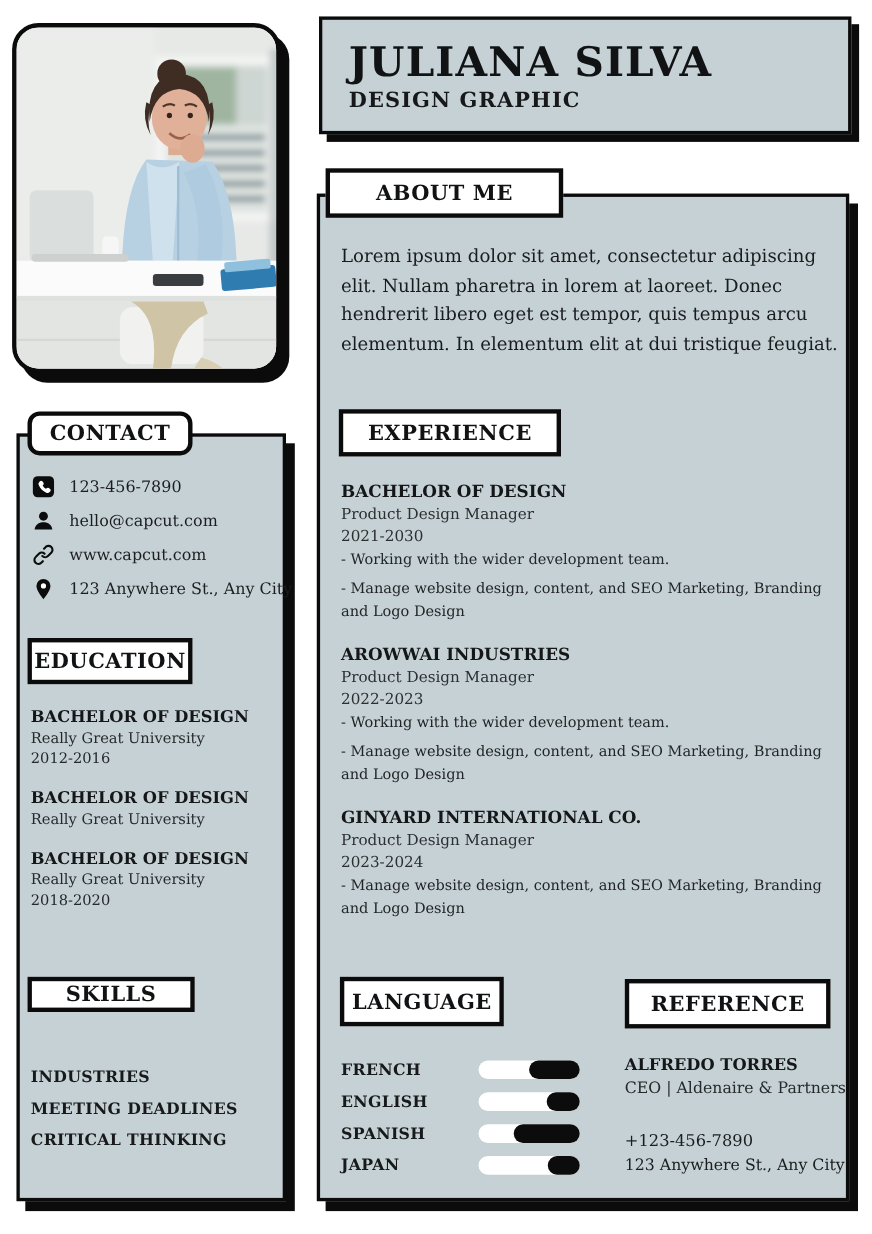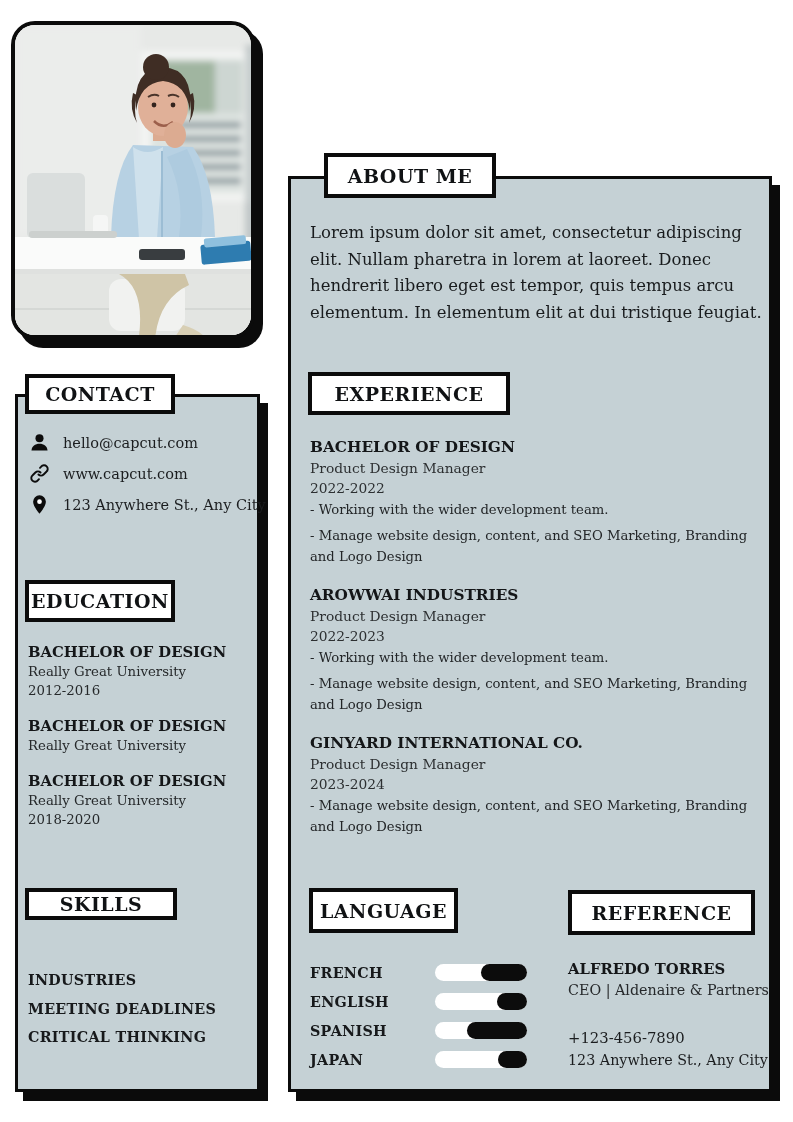--- a/index.html
+++ b/index.html
@@ -24,24 +24,24 @@
     border:3px solid var(--ink);box-shadow:7px 7px 0 var(--ink);padding:16px 0 0 24px;}
   #name-box h1{margin:0;font-size:37px;line-height:44px;letter-spacing:1px;font-weight:bold;color:#101214;}
   #name-box .subtitle{font-size:19px;line-height:26px;letter-spacing:1px;font-weight:bold;color:#16181a;}
 
   
   .heading-box{
     position:absolute;background:#fff;border:4px solid var(--ink);z-index:6;
     display:flex;align-items:center;justify-content:center;
     font-weight:bold;font-size:19px;letter-spacing:0.5px;color:#101214;
   }
-  #contact-heading{left:25px;top:374px;width:150px;height:40px;}
+  #contact-heading{left:25px;top:374px;width:150px;height:40px;border-radius:11px;}
   #education-heading{left:25px;top:580px;width:150px;height:42px;}
   #skills-heading{left:25px;top:888px;width:152px;height:32px;}
-  #about-heading{left:324px;top:153px;width:172px;height:45px;}
+  #about-heading{left:296px;top:153px;width:216px;height:45px;}
   #experience-heading{left:308px;top:372px;width:202px;height:43px;}
   #language-heading{left:309px;top:888px;width:149px;height:45px;}
   #reference-heading{left:568px;top:890px;width:187px;height:45px;}
 
   
   #photo-frame{
     position:absolute;left:11px;top:21px;width:244px;height:318px;
     border:4px solid var(--ink);border-radius:24px;box-shadow:8px 9px 0 var(--ink);
     overflow:hidden;background:#e6e8e6;
   }
@@ -158,33 +158,46 @@
       </g>
 
       <rect x="0" y="249" width="244" height="69" fill="#e3e5e2"></rect>
       <line x1="0" y1="284" x2="244" y2="284" stroke="#d5d8d5" stroke-width="2"></line>
       <rect x="94" y="254" width="76" height="52" rx="12" fill="#f1f2f0"></rect>
       <path d="M104 249 q26 14 20 62 l16 3 q4-40 34-54 l-4-11 z" fill="#cfc4a6"></path>
       <path d="M168 300 q14 4 22 12 l-34 6 z" fill="#d8cfb4"></path>
     </svg>
   </div>
 
+  <header id="name-box">
+    <h1>JULIANA SILVA</h1>
+    <div class="subtitle">DESIGN GRAPHIC</div>
+  </header>
 
   <aside id="left-panel" class="panel"></aside>
   <main id="right-panel" class="panel"></main>
 
   <div id="contact-heading" class="heading-box">CONTACT</div>
   <div id="education-heading" class="heading-box">EDUCATION</div>
   <div id="skills-heading" class="heading-box">SKILLS</div>
   <div id="about-heading" class="heading-box">ABOUT ME</div>
   <div id="experience-heading" class="heading-box">EXPERIENCE</div>
   <div id="language-heading" class="heading-box">LANGUAGE</div>
   <div id="reference-heading" class="heading-box">REFERENCE</div>
 
   <div id="contact-list">
+    <div class="contact-row">
+      <span class="cicon">
+        <svg width="21" height="21" viewBox="0 0 24 24">
+            <rect x="1" y="1" width="22" height="22" rx="5" fill="#0c0c0c"></rect>
+            <path d="M8.3 6.3c.8-.8 2-.7 2.6.1l1.1 1.4c.5.7.4 1.6-.2 2.2l-.6.6c.8 1.5 2 2.7 3.5 3.5l.6-.6c.6-.6 1.5-.7 2.2-.2l1.4 1.1c.8.6.9 1.8.1 2.6l-.8.8c-.7.7-1.7 1-2.7.6-3.9-1.5-7-4.6-8.5-8.5-.4-1-.1-2 .6-2.7z" fill="#fff"></path>
+          </svg>
+      </span>
+      <span class="ctext">123-456-7890</span>
+    </div>
     <div class="contact-row">
       <span class="cicon">
         <svg width="21" height="21" viewBox="0 0 24 24">
             <circle cx="12" cy="7.2" r="4.6" fill="#0c0c0c"></circle>
             <path d="M2.8 21c.4-4.8 4.3-7.6 9.2-7.6s8.8 2.8 9.2 7.6z" fill="#0c0c0c"></path>
           </svg>
       </span>
       <span class="ctext">hello@capcut.com</span>
     </div>
     <div class="contact-row">
@@ -229,21 +242,21 @@
     <li>MEETING DEADLINES</li>
     <li>CRITICAL THINKING</li>
   </ul>
 
   <p id="about-text">Lorem ipsum dolor sit amet, consectetur adipiscing elit. Nullam pharetra in lorem at laoreet. Donec hendrerit libero eget est tempor, quis tempus arcu elementum. In elementum elit at dui tristique feugiat.</p>
 
   <div id="experience-list">
     <div class="exp-entry">
       <div class="exp-company">BACHELOR OF DESIGN</div>
       <div class="exp-role">Product Design Manager</div>
-      <div class="exp-years">2022-2022</div>
+      <div class="exp-years">2021-2030</div>
       <div class="exp-bullets">
         <div class="exp-bullet">- Working with the wider development team.</div>
         <div class="exp-bullet">- Manage website design, content, and SEO Marketing, Branding and Logo Design</div>
       </div>
     </div>
     <div class="exp-entry">
       <div class="exp-company">AROWWAI INDUSTRIES</div>
       <div class="exp-role">Product Design Manager</div>
       <div class="exp-years">2022-2023</div>
       <div class="exp-bullets">

